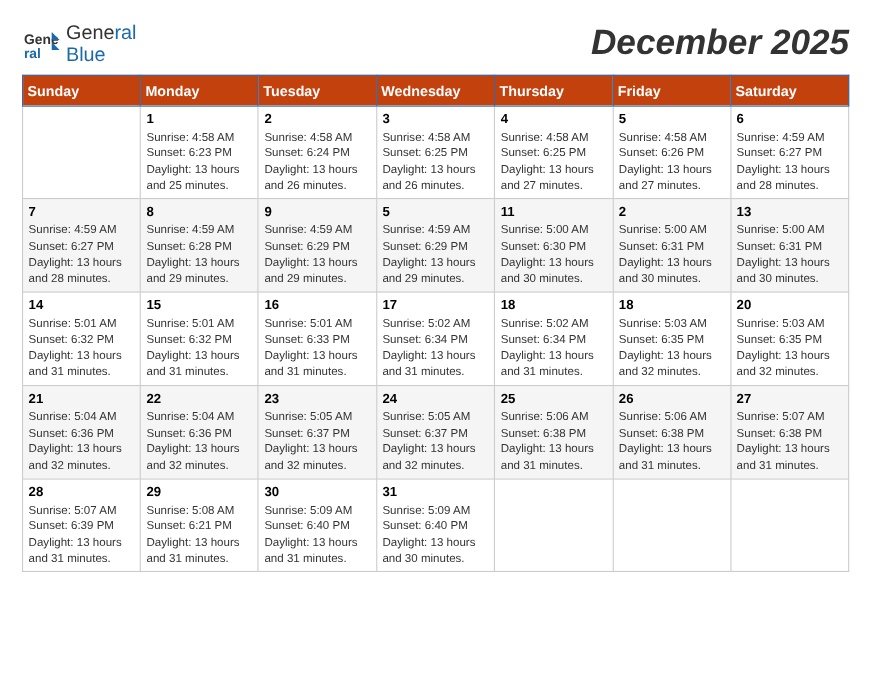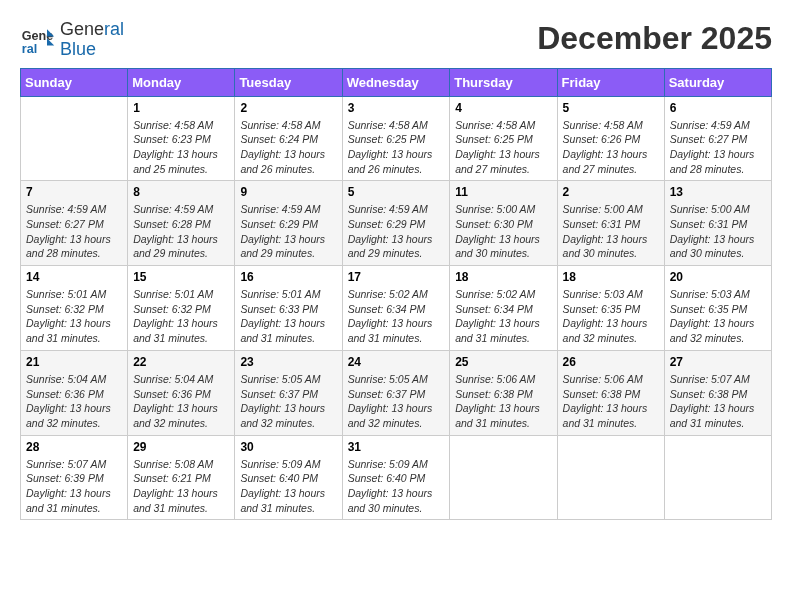--- a/index.html
+++ b/index.html
@@ -28,37 +28,38 @@
       line-height: 1.1;
     }
     .logo-text span {
       color: #1a6aab;
     }
     .logo-icon {
       width: 36px;
       height: 36px;
     }
     .title-area {
+      font-style: italic;
     }
     .month-title {
       font-size: 32px;
       font-weight: bold;
       color: #333;
     }
     .location {
       font-size: 14px;
       color: #555;
     }
     table {
       width: 100%;
       border-collapse: collapse;
       font-size: 11px;
     }
     thead tr th {
-      background-color: #8b5cf6;
+      background-color: #c2410c;
       color: #fff;
       padding: 6px 4px;
       text-align: left;
       font-size: 13px;
       border: 1px solid #2e6db4;
     }
     tbody tr td {
       border: 1px solid #ccc;
       vertical-align: top;
       padding: 4px 5px;
@@ -68,21 +69,20 @@
     .day-num {
       font-weight: bold;
       font-size: 12px;
       margin-bottom: 3px;
       display: block;
     }
     .cell-content {
       font-size: 10.5px;
       color: #333;
       line-height: 1.4;
-      font-style: italic;
     }
     tbody tr:nth-child(odd) td {
       background: #fff;
     }
     tbody tr:nth-child(even) td {
       background: #f5f5f5;
     }
     td.empty {
       background: #fff !important;
     }

